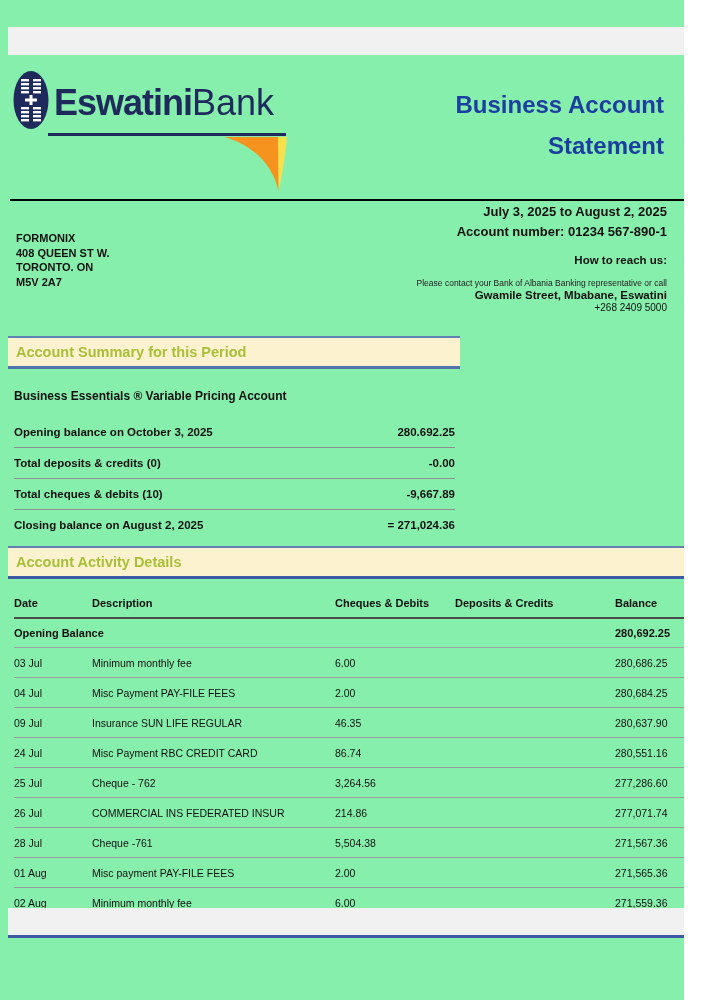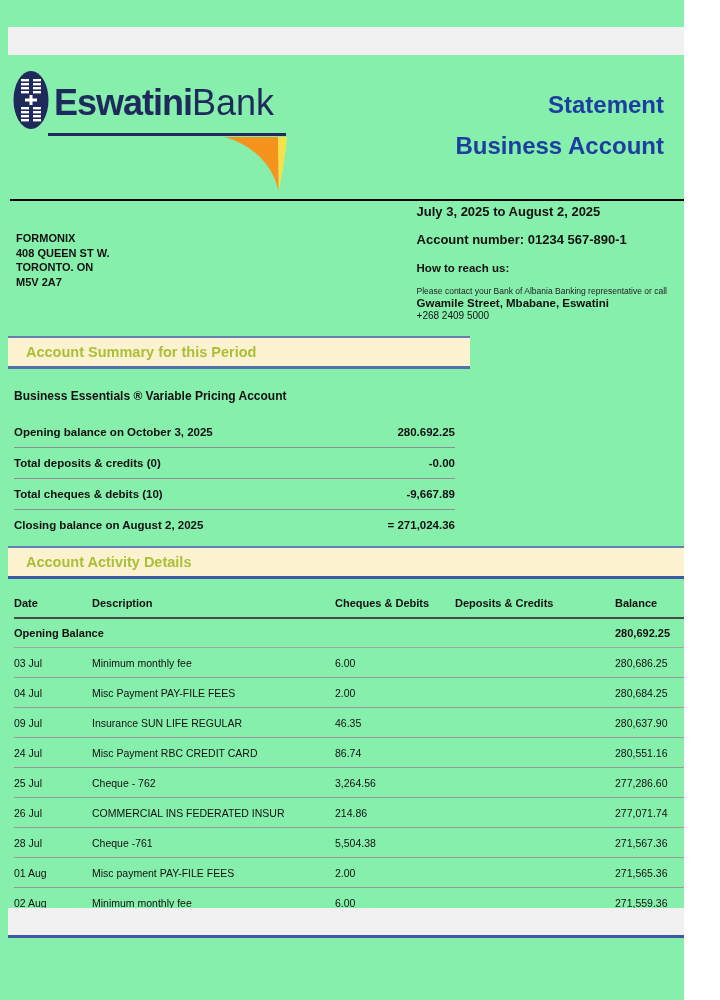--- a/index.html
+++ b/index.html
@@ -18,31 +18,31 @@
   .logo-underline{position:absolute;left:48px;top:133px;width:238px;height:3px;background:#1f2a5c;}
   .logo-swoosh{position:absolute;left:224px;top:137px;}
 
   .doc-title{position:absolute;right:20px;top:84px;text-align:right;
              color:#1c3ea0;font-size:24px;font-weight:bold;line-height:41px;}
 
   .rule-top{position:absolute;left:10px;top:199px;width:700px;height:2px;background:#000;}
 
   .addr{position:absolute;left:16px;top:231px;font-size:11px;font-weight:bold;line-height:14.5px;}
 
-  .info{position:absolute;right:17px;top:204px;text-align:left;}
+  .info{position:absolute;right:17px;top:204px;text-align:right;}
   .info .period{font-size:13px;font-weight:bold;}
-  .info .acct{font-size:13px;font-weight:bold;margin-top:13px;}
+  .info .acct{font-size:13px;font-weight:bold;margin-top:5px;}
   .info .reach-h{font-size:11.5px;font-weight:bold;margin-top:15px;}
   .info .reach-note{font-size:8.5px;color:#222;margin-top:12px;}
   .info .reach-addr{font-size:11.5px;font-weight:bold;margin-top:1px;}
   .info .reach-phone{font-size:10px;margin-top:1px;}
 
   .section-bar{position:absolute;left:8px;background:#fcf2d0;
                border-top:2px solid #6480b2;border-bottom:3px solid #5272aa;
-               height:28px;line-height:28px;padding-left:18px;box-sizing:content-box;
+               height:28px;line-height:28px;padding-left:8px;box-sizing:content-box;
                color:#a9bf37;font-size:14.5px;font-weight:bold;}
   .summary-bar{top:336px;width:444px;}
   .activity-bar{top:546px;width:696px;border-bottom-color:#3c5aa6;}
 
   .product{position:absolute;left:14px;top:389px;font-size:12px;font-weight:bold;text-align:center;}
 
   .summary-table{position:absolute;left:14px;top:417px;width:441px;}
   .srow{display:flex;justify-content:space-between;align-items:center;height:30px;
         border-bottom:1px solid #8f8f8f;font-size:11.5px;font-weight:bold;}
   .srow:last-child{border-bottom:none;}
@@ -88,22 +88,22 @@
   <div class="logo-text">
     <span class="lt-bold">Eswatini</span><span class="lt-light">Bank</span>
   </div>
   <div class="logo-underline"></div>
   <svg class="logo-swoosh" width="64" height="56" viewBox="0 0 64 56">
     <path d="M54,0 H63 C61,20 58,40 54.5,54 Z" fill="#f7e14b"></path>
     <path d="M0,0 L54,0 L54.5,54 C49,27 27,7 0,0 Z" fill="#f6921e"></path>
   </svg>
 
   <div class="doc-title">
+    <div>Business Account</div>
     <div>Statement</div>
-    <div>Business Account</div>
   </div>
 
   <div class="rule-top"></div>
 
   <div class="addr">
     <div>FORMONIX</div>
     <div>408 QUEEN ST W.</div>
     <div>TORONTO. ON</div>
     <div>M5V 2A7</div>
   </div>

